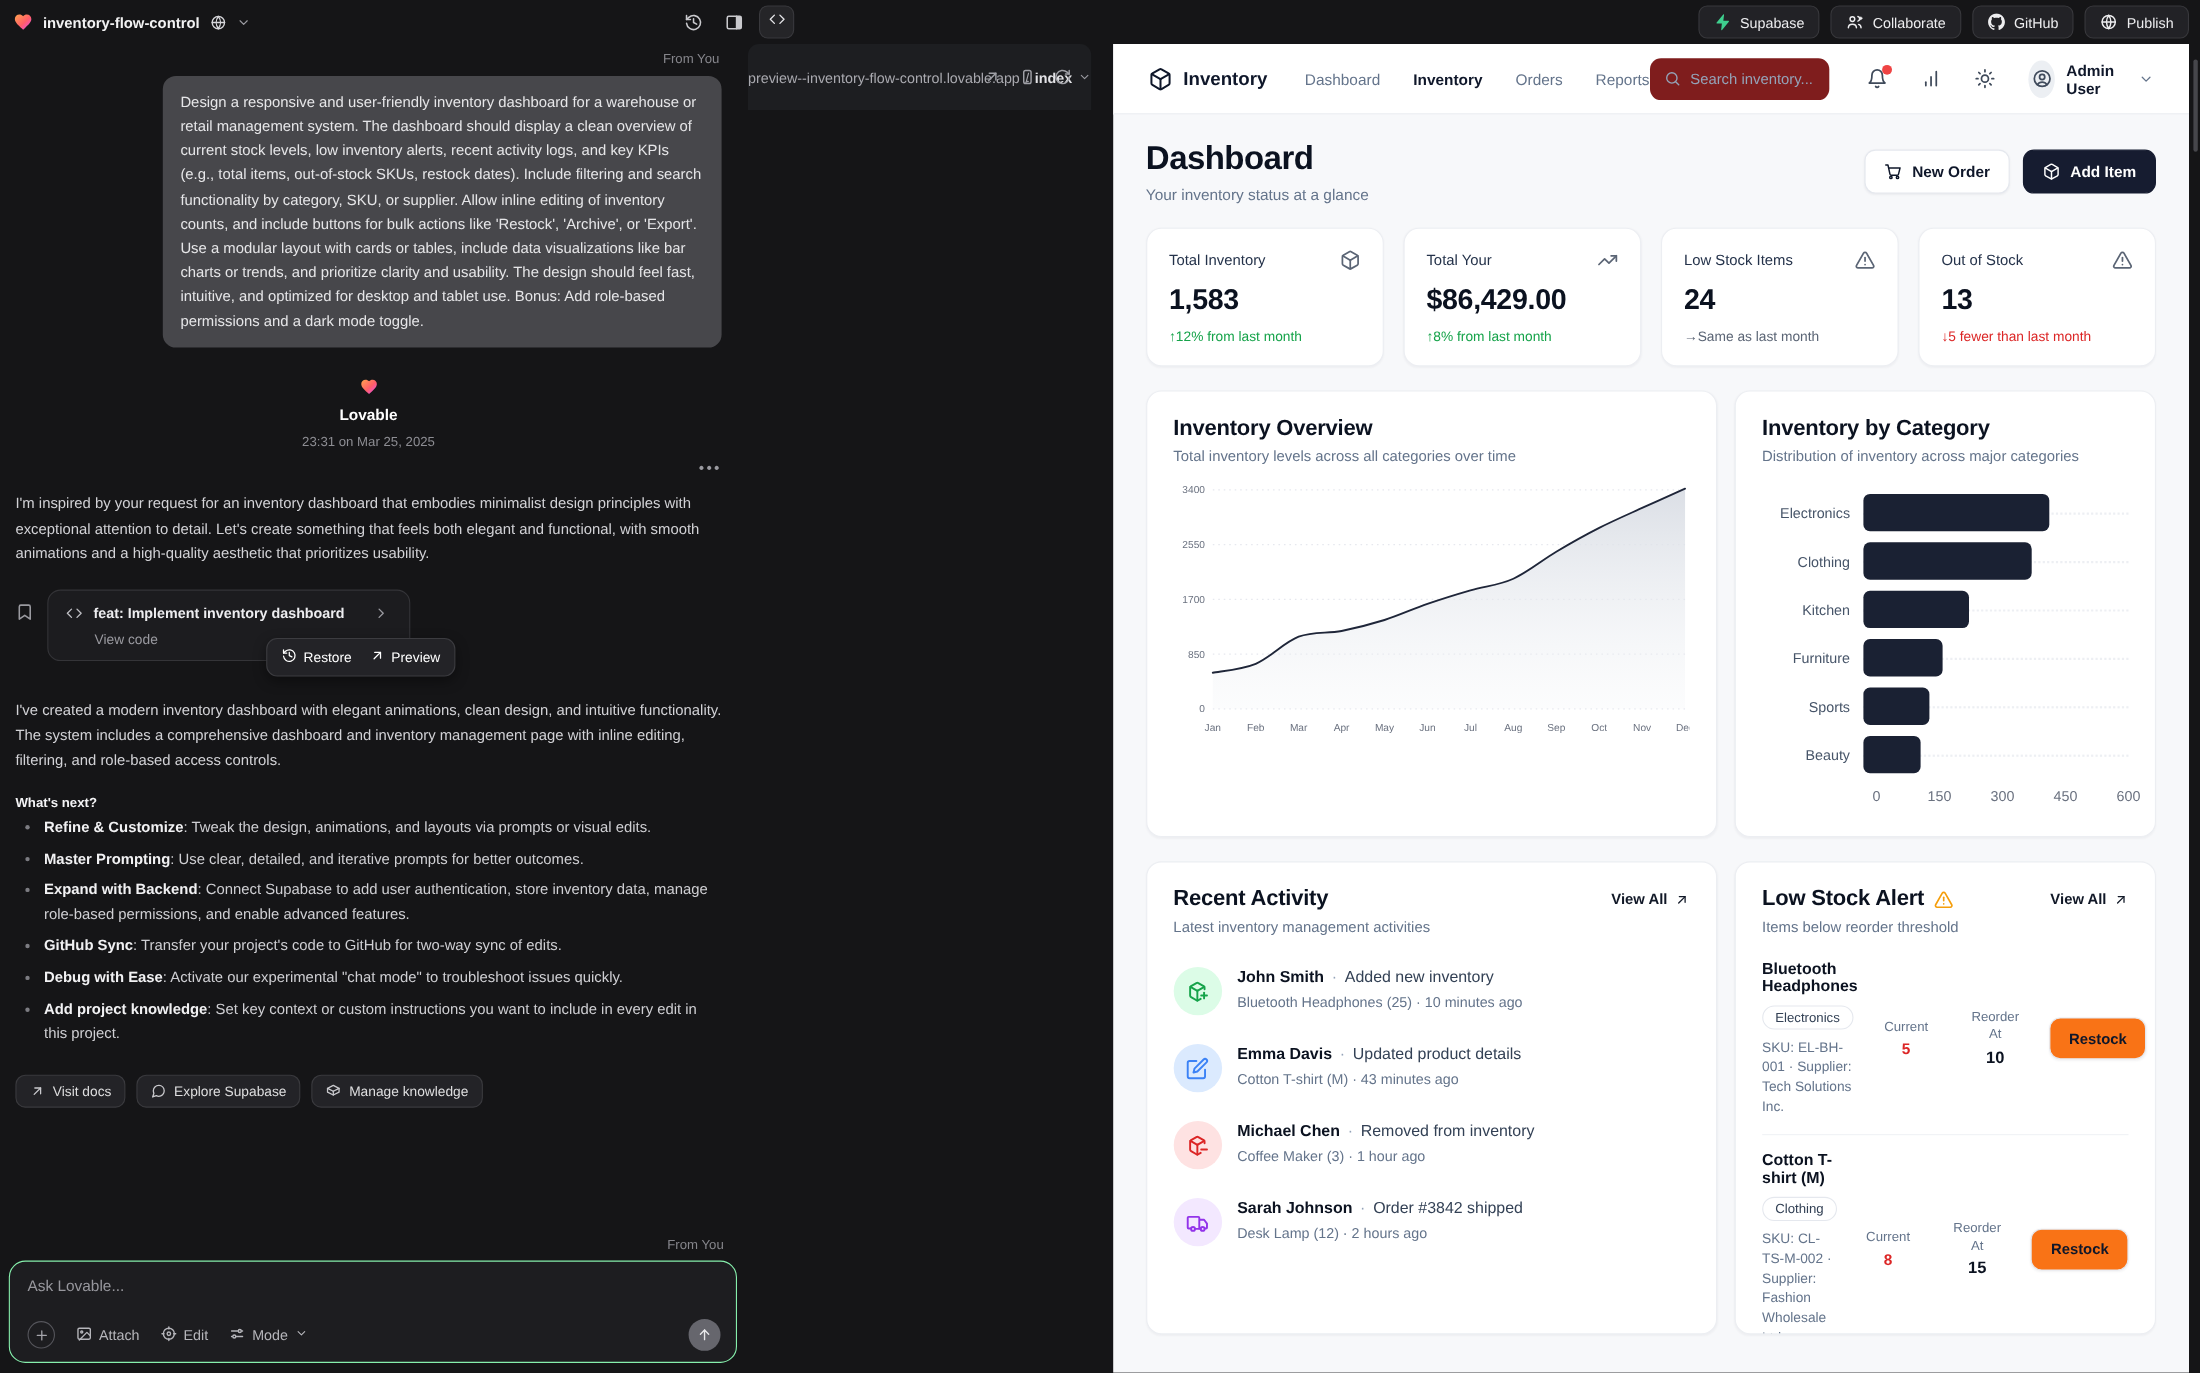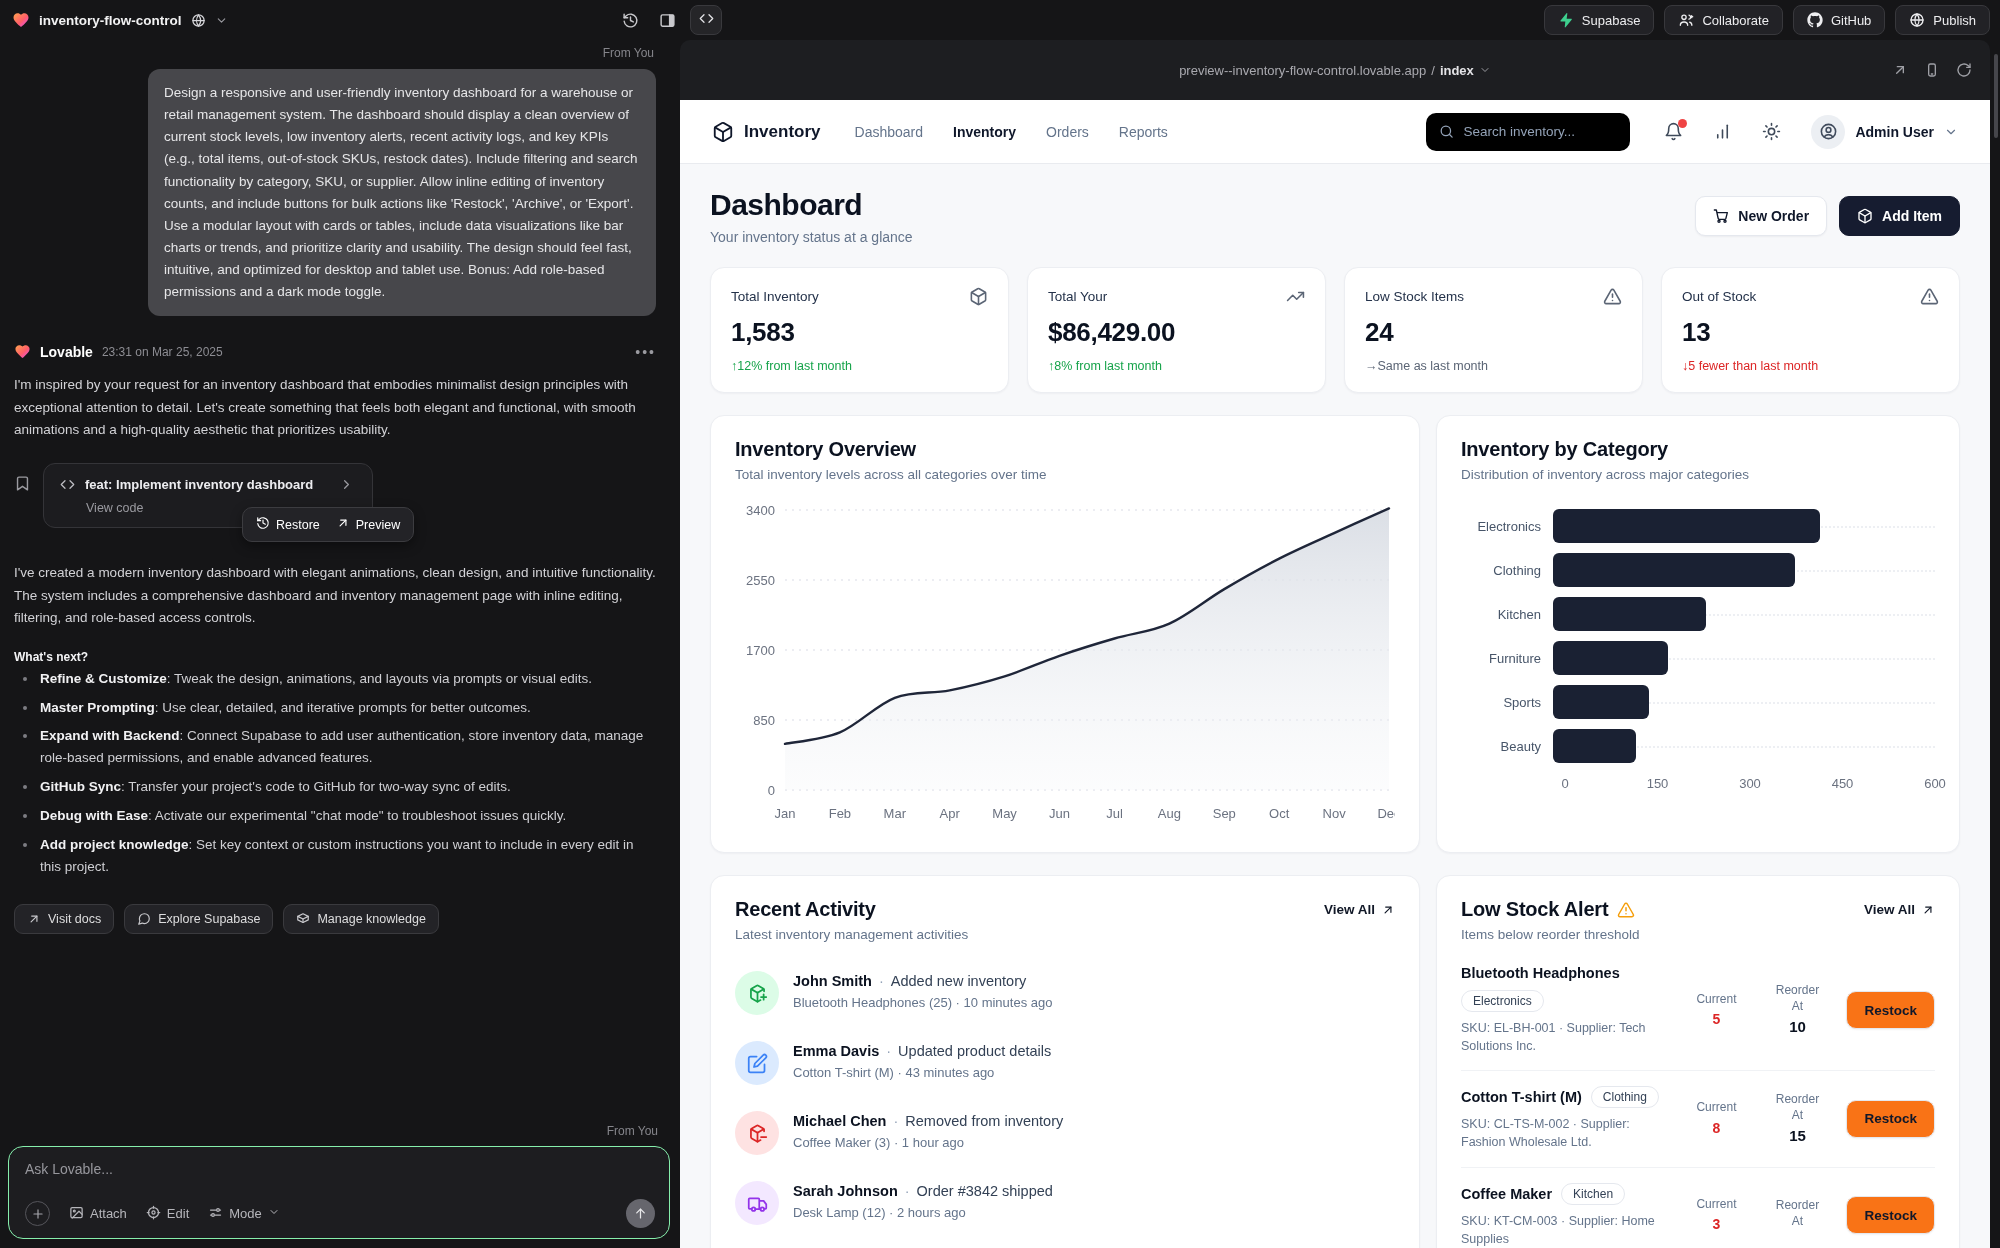--- a/index.html
+++ b/index.html
@@ -20,21 +20,21 @@
   .tbtn { display:flex; align-items:center; gap:8px; height:30px; padding:0 13px; background:#222226; border:1px solid #38383c; border-radius:8px; color:#ededef; font-size:13px; font-weight:500; cursor:pointer; }
 
   
   .main { flex:1; display:flex; min-height:0; }
 
   
   .chat { width:680px; flex:none; display:flex; flex-direction:column; min-height:0; }
   .chat-scroll { flex:1; overflow:hidden; padding:0 24px 0 14px; }
   .from-you { text-align:right; color:#85858b; font-size:12px; margin:6px 2px 9px; }
   .user-bubble { margin-left:134px; background:#47474b; border-radius:12px; padding:13px 16px; color:#e6e6e8; font-size:13.5px; line-height:1.64; }
-  .bot-head { display:flex; align-items:center; gap:9px; margin:27px 0 14px; }
+  .bot-head { display:flex; align-items:center; gap:9px; margin:27px 0 14px;flex-direction:column; }
   .bot-name { color:#ffffff; font-size:14px; font-weight:700; }
   .bot-time { color:#8d8d93; font-size:12px; }
   .bot-dots { margin-left:auto; color:#9a9aa0; letter-spacing:2px; font-size:14px; }
   .bot-p { color:#d2d2d6; font-size:13.5px; line-height:1.66; margin-bottom:16px; }
   .commit-zone { position:relative; display:flex; gap:12px; margin:22px 0 34px; }
   .bm-ico { color:#9a9aa0; padding-top:12px; }
   .commit-card { background:#1c1c1f; border:1px solid #343438; border-radius:12px; padding:13px 16px 12px; min-width:330px; cursor:pointer; }
   .commit-r1 { display:flex; align-items:center; gap:10px; }
   .commit-title { color:#ededf0; font-size:13px; font-weight:600; }
   .commit-r1 .chev { margin-left:16px; color:#9a9aa0; display:flex; }
@@ -52,37 +52,37 @@
   .composer-area { flex:none; padding:2px 10px 9px 8px; }
   .from-you2 { text-align:right; color:#85858b; font-size:12px; margin:0 12px 8px 0; }
   .composer { background:#1d1d20; border:1px solid #86efac; border-radius:15px; padding:14px 14px 10px 16px; }
   .composer-ph { color:#97979d; font-size:14px; }
   .composer-row { display:flex; align-items:center; gap:19px; margin-top:22px; color:#b6b6bb; font-size:13px;justify-content:flex-end; }
   .c-plus { width:25px; height:25px; border-radius:50%; border:1.4px solid #55555b; color:#a5a5ab; display:flex; align-items:center; justify-content:center; cursor:pointer; }
   .c-item { display:flex; align-items:center; gap:6px; cursor:pointer; }
   .c-send { margin-left:auto; width:29px; height:29px; border-radius:50%; background:#66666d; color:#e8e8ea; display:flex; align-items:center; justify-content:center; cursor:pointer; }
 
   
-  .preview { flex:1; display:flex; flex-direction:column; min-width:0; margin-right:10px; }
+  .preview { flex:1; display:flex; min-width:0; margin-right:10px;gap:20px; }
   .urlbar { height:60px; flex:none; background:#1d1e21; border-radius:10px 10px 0 0; position:relative; display:flex; align-items:center; justify-content:center; }
   .url-mid { display:flex; align-items:center; gap:5px; font-size:13px; }
   .url-host { color:#a9a9af; }
   .url-path { color:#e3e3e6; font-weight:600; }
   .url-mid .ts-ico { color:#9a9aa0; }
   .url-icons { position:absolute; right:18px; display:flex; gap:16px; color:#9fa0a6; }
   .url-icons span { display:flex; cursor:pointer; }
 
   .site { flex:1; background:#f7f8fa; display:flex; flex-direction:column; min-height:0; overflow:hidden; }
   .nav { height:64px; flex:none; background:#fff; border-bottom:1px solid #e9ebef; display:flex; align-items:center; padding:0 32px; }
   .brand { display:flex; align-items:center; gap:10px; color:#0f172a; margin-right:34px; }
   .brand-name { font-size:17px; font-weight:700; }
   .navlinks { display:flex; gap:30px; }
   .navlink { font-size:14px; color:#64748b; cursor:pointer; }
   .navlink.active { color:#0f172a; font-weight:700; }
-  .nav-search { margin-left:auto; width:204px; height:38px; background:#000000; border-radius:10px; display:flex; align-items:center; gap:9px; padding:0 13px; color:#94a3b8; font-size:13.5px; cursor:text; }
+  .nav-search { margin-left:auto; width:204px; height:38px; background:#7f1d1d; border-radius:10px; display:flex; align-items:center; gap:9px; padding:0 13px; color:#94a3b8; font-size:13.5px; cursor:text; }
   .nav-icons { display:flex; align-items:center; gap:30px; margin:0 30px 0 34px; color:#3f4a5a; }
   .nav-icons > span { display:flex; cursor:pointer; }
   .bell-wrap { position:relative; }
   .bell-dot { position:absolute; top:-3px; right:-4px; width:9px; height:9px; border-radius:50%; }
   .account { display:flex; align-items:center; gap:10px; cursor:pointer; }
   .avatar { width:34px; height:34px; border-radius:50%; background:#eceff3; color:#404b5c; display:flex; align-items:center; justify-content:center; }
   .acct-name { font-size:14px; font-weight:600; color:#0f172a; }
   .acct-chev { color:#64748b; display:flex; }
 
   .content { flex:1; min-height:0; padding:24px 30px 0; display:flex; flex-direction:column; gap:22px; overflow:hidden; }

